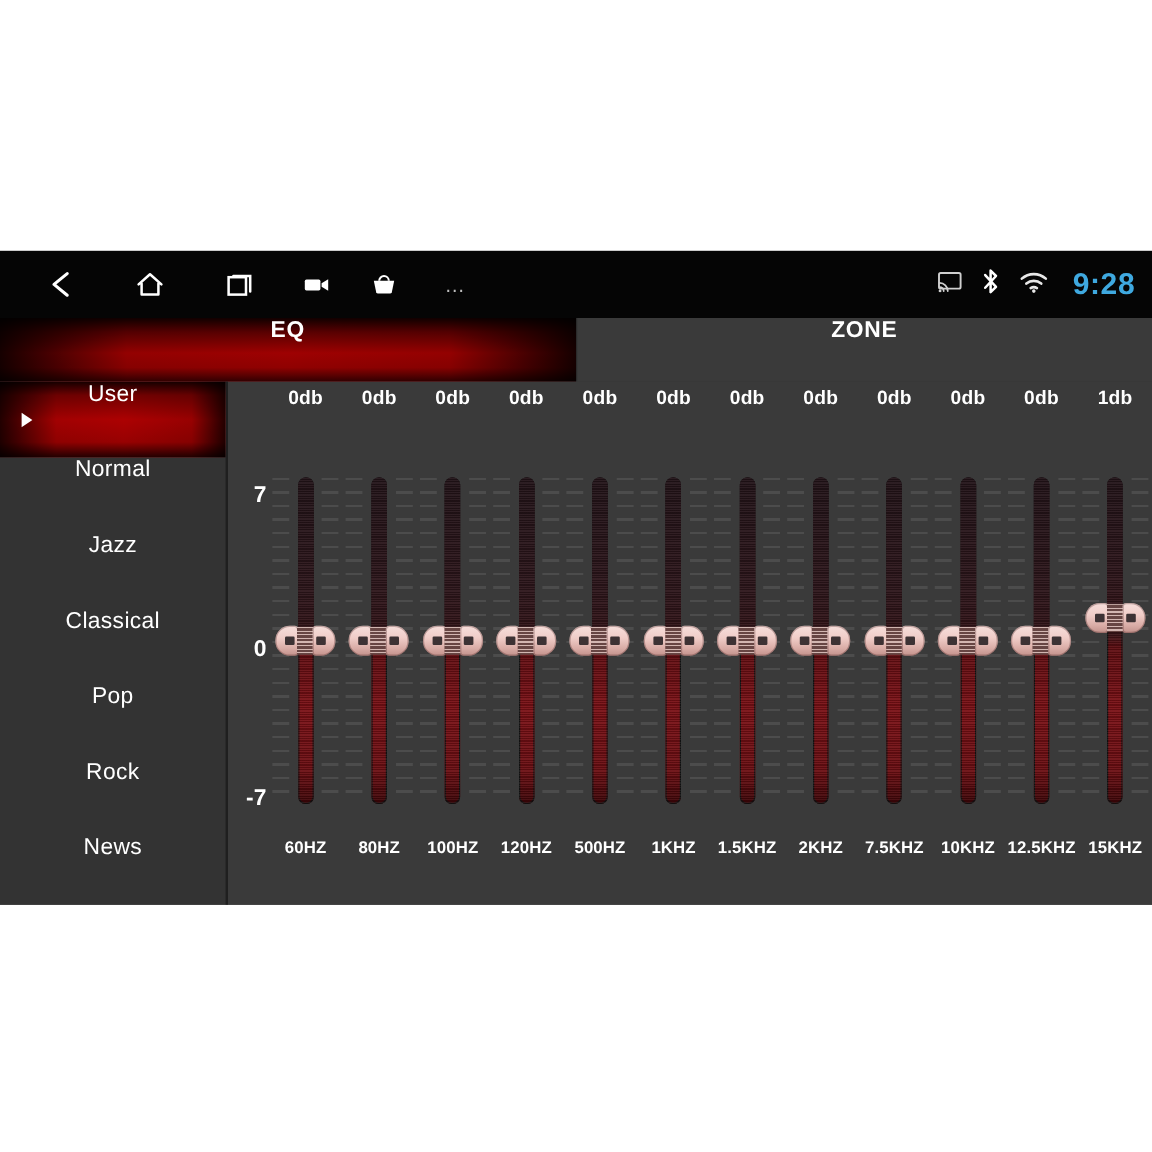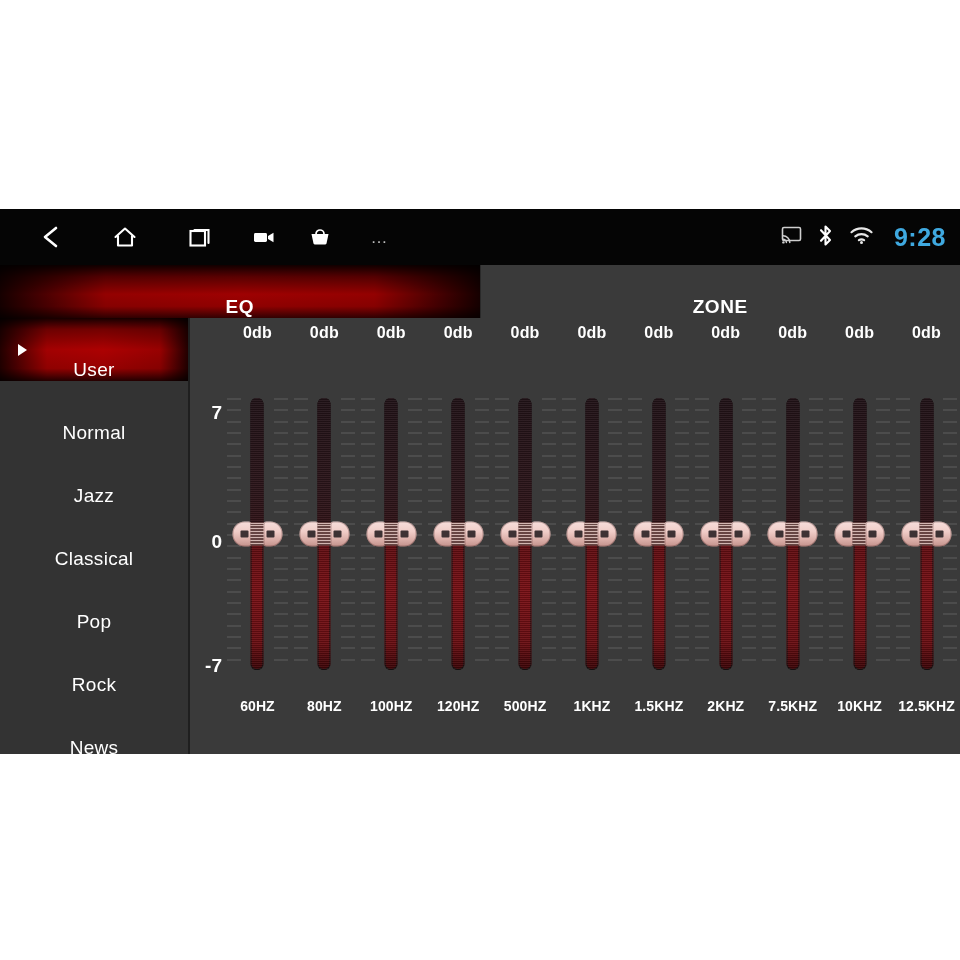--- a/index.html
+++ b/index.html
@@ -80,21 +80,21 @@
     position: absolute;
     left: 0; top: 56px;
     width: 960px;
     height: 53px;
     background: #3a3a3a;
     display: flex;
   }
   .tab {
     height: 53px;
     display: flex;
-    align-items: flex-end;
+    align-items: flex-start;
     justify-content: center;
     color: #ffffff;
     font-size: 19px;
     font-weight: bold;
     letter-spacing: 0.6px;
   }
   .tab-eq {
     width: 480px;
     background:
       linear-gradient(to bottom, #150203 0%, #6d0709 22%, #c21013 55%, #b00d10 78%, #3d0405 100%),
@@ -121,21 +121,21 @@
     width: 188px;
     height: 436px;
     background: #333333;
     border-right: 2px solid #1f1f1f;
     overflow: hidden;
   }
   .preset {
     position: relative;
     height: 63px;
     display: flex;
-    align-items: flex-end;
+    align-items: flex-start;
     justify-content: center;
     color: #ffffff;
     font-size: 19px;
     letter-spacing: 0.3px;
   }
   .preset.selected {
     background:
       linear-gradient(to bottom, #1b0203 0%, #8a0a0c 18%, #cf1215 50%, #b60e11 80%, #2c0304 100%),
       linear-gradient(to right, #2a0304 0%, #c81114 25%, #d41317 55%, #bb0f12 85%, #2a0304 100%);
     background-blend-mode: multiply;
@@ -617,18 +617,35 @@
                 <div class="knob" style="top:136px;">
                   <div class="half l"></div>
                   <div class="notch l"></div>
                   <div class="center"></div>
                   <div class="half r"></div>
                   <div class="notch r"></div>
                 </div>
               </div>
               <div class="freq-label">12.5KHZ</div>
             </div>
+            <div class="band">
+              <div class="db-value">1db</div>
+              <div class="ticks left"></div>
+              <div class="ticks right"></div>
+              <div class="slider">
+                <div class="track"></div>
+                <div class="track-upper" style="height:116.57142857142856px;"></div>
+                <div class="knob" style="top:116.57142857142856px;">
+                  <div class="half l"></div>
+                  <div class="notch l"></div>
+                  <div class="center"></div>
+                  <div class="half r"></div>
+                  <div class="notch r"></div>
+                </div>
+              </div>
+              <div class="freq-label">15KHZ</div>
+            </div>
           </div>
       </div>
 
     </div>
   </div>
 </div>
 
 </body></html>

